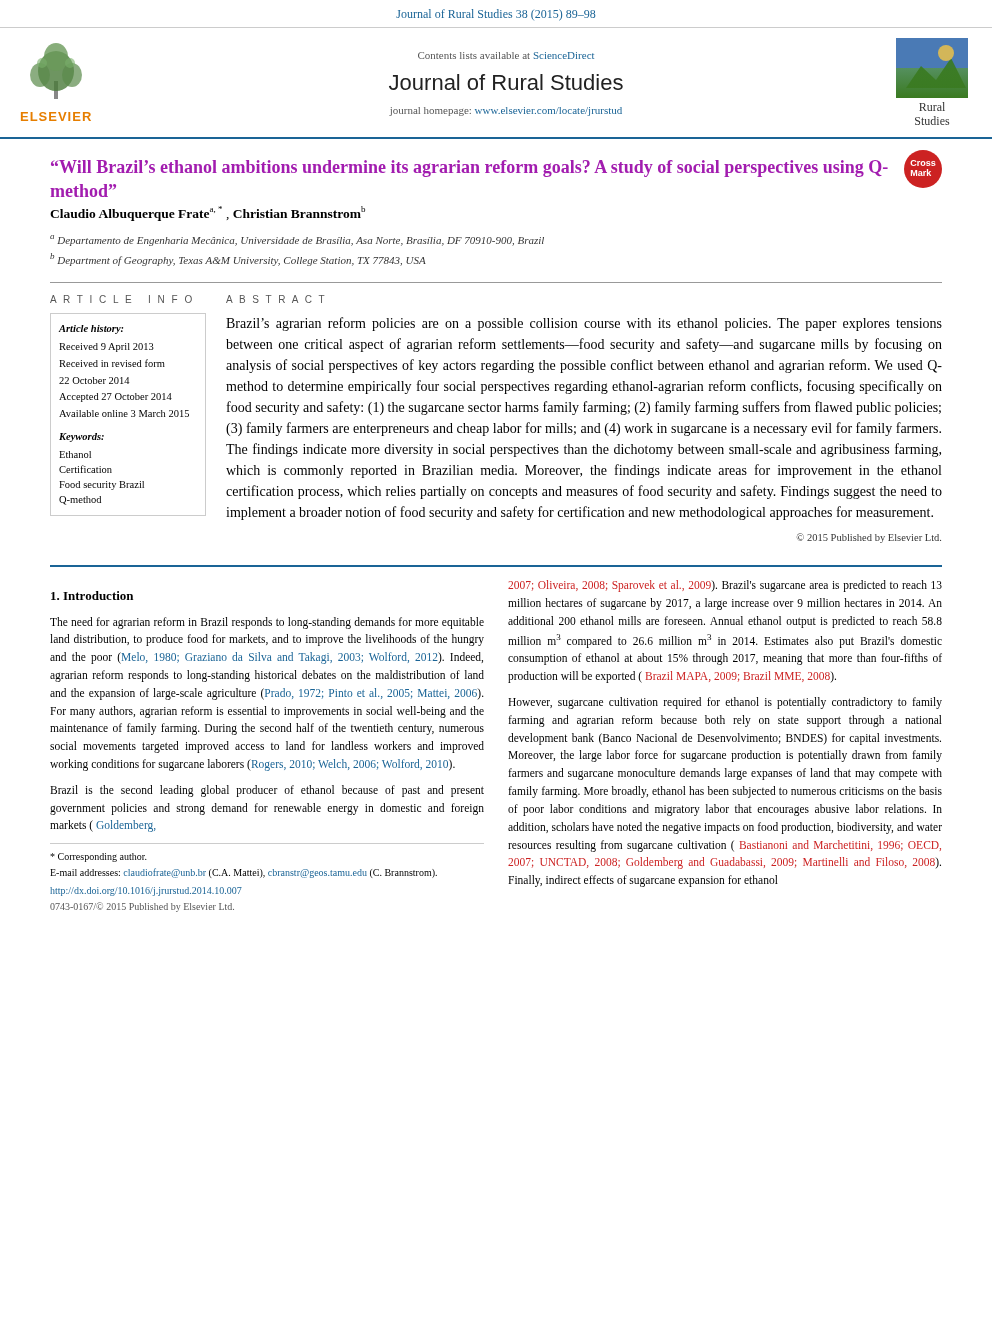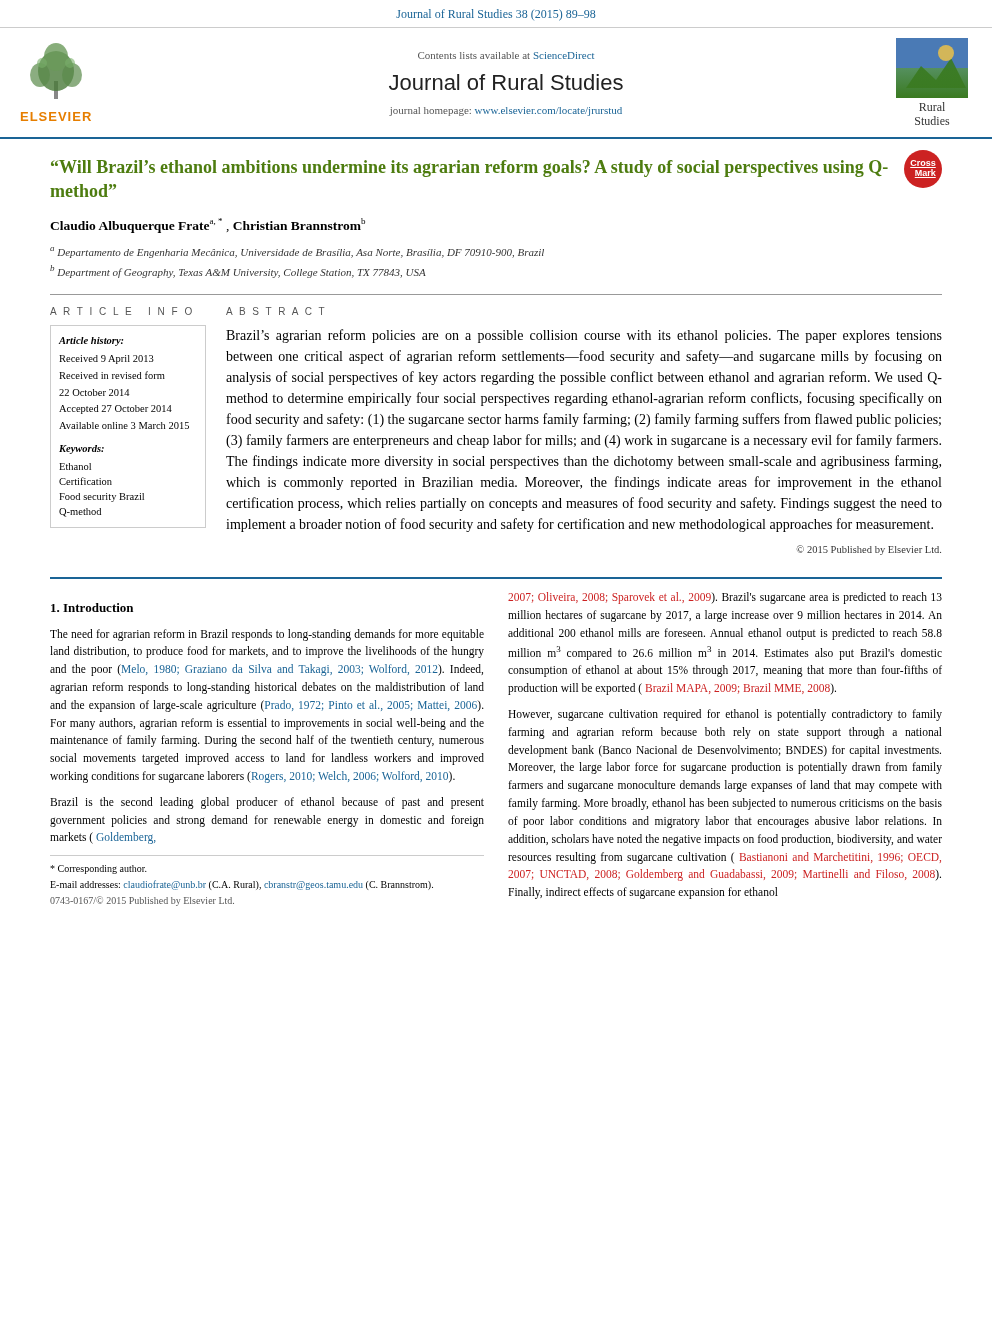--- a/index.html
+++ b/index.html
@@ -106,22 +106,21 @@
     
     .article-content {
       padding: 16px 50px 10px;
     }
 
     
     .article-title {
       font-size: 18px;
       font-weight: bold;
       line-height: 1.35;
-      margin-bottom: 12px;
-      color: #4d7c0f;
+      color: #a21caf;
     }
 
     
     .authors {
       font-size: 13.5px;
       margin-bottom: 6px;
       color: #000;
     }
     .author-name {
       font-weight: bold;
@@ -286,23 +285,22 @@
       height: 38px;
       border-radius: 50%;
       background: #cc2222;
       display: flex;
       align-items: center;
       justify-content: center;
       color: white;
       font-size: 9px;
       font-family: Arial, sans-serif;
       font-weight: bold;
-      text-align: right;
+      text-align: left;
       line-height: 1.1;
-      text-decoration: underline;
     }
 
     .body-col-right .ref-link {
       color: #cc2222;
     }
   </style>
 </head>
 <body>
 
 <div class="top-bar">
@@ -436,24 +434,25 @@
       <p class="body-para">
         Brazil is the second leading global producer of ethanol because of past and present government policies and strong demand for renewable energy in domestic and foreign markets (
         <a class="ref-link" href="#">Goldemberg,</a>
       </p>
 
       <div class="footer-notes">
         <div class="footer-line">* Corresponding author.</div>
         <div class="footer-line">
           <span>E-mail addresses:</span>
           <a class="ref-link" href="#">claudiofrate@unb.br</a>
-          <span>(C.A. Rural),</span>
+          <span>(C.A. Mattei),</span>
           <a class="ref-link" href="#">cbranstr@geos.tamu.edu</a>
           <span>(C. Brannstrom).</span>
         </div>
+        <a class="footer-doi ref-link" href="#">http://dx.doi.org/10.1016/j.jrurstud.2014.10.007</a>
         <span class="footer-issn">0743-0167/© 2015 Published by Elsevier Ltd.</span>
       </div>
     </div>
 
     <div class="body-col body-col-right">
       <p class="body-para">
         <a class="ref-link" href="#" style="color:#cc2222;">2007; Oliveira, 2008; Sparovek et al., 2009</a>).
         Brazil's sugarcane area is predicted to reach 13 million hectares of sugarcane by 2017, a large increase over 9 million hectares in 2014. An additional 200 ethanol mills are foreseen. Annual ethanol output is predicted to reach 58.8 million m<sup>3</sup> compared to 26.6 million m<sup>3</sup> in 2014. Estimates also put Brazil's domestic consumption of ethanol at about 15% through 2017, meaning that more than four-fifths of production will be exported (
         <a class="ref-link" href="#" style="color:#cc2222;">Brazil MAPA, 2009; Brazil MME, 2008</a>).
       </p>

